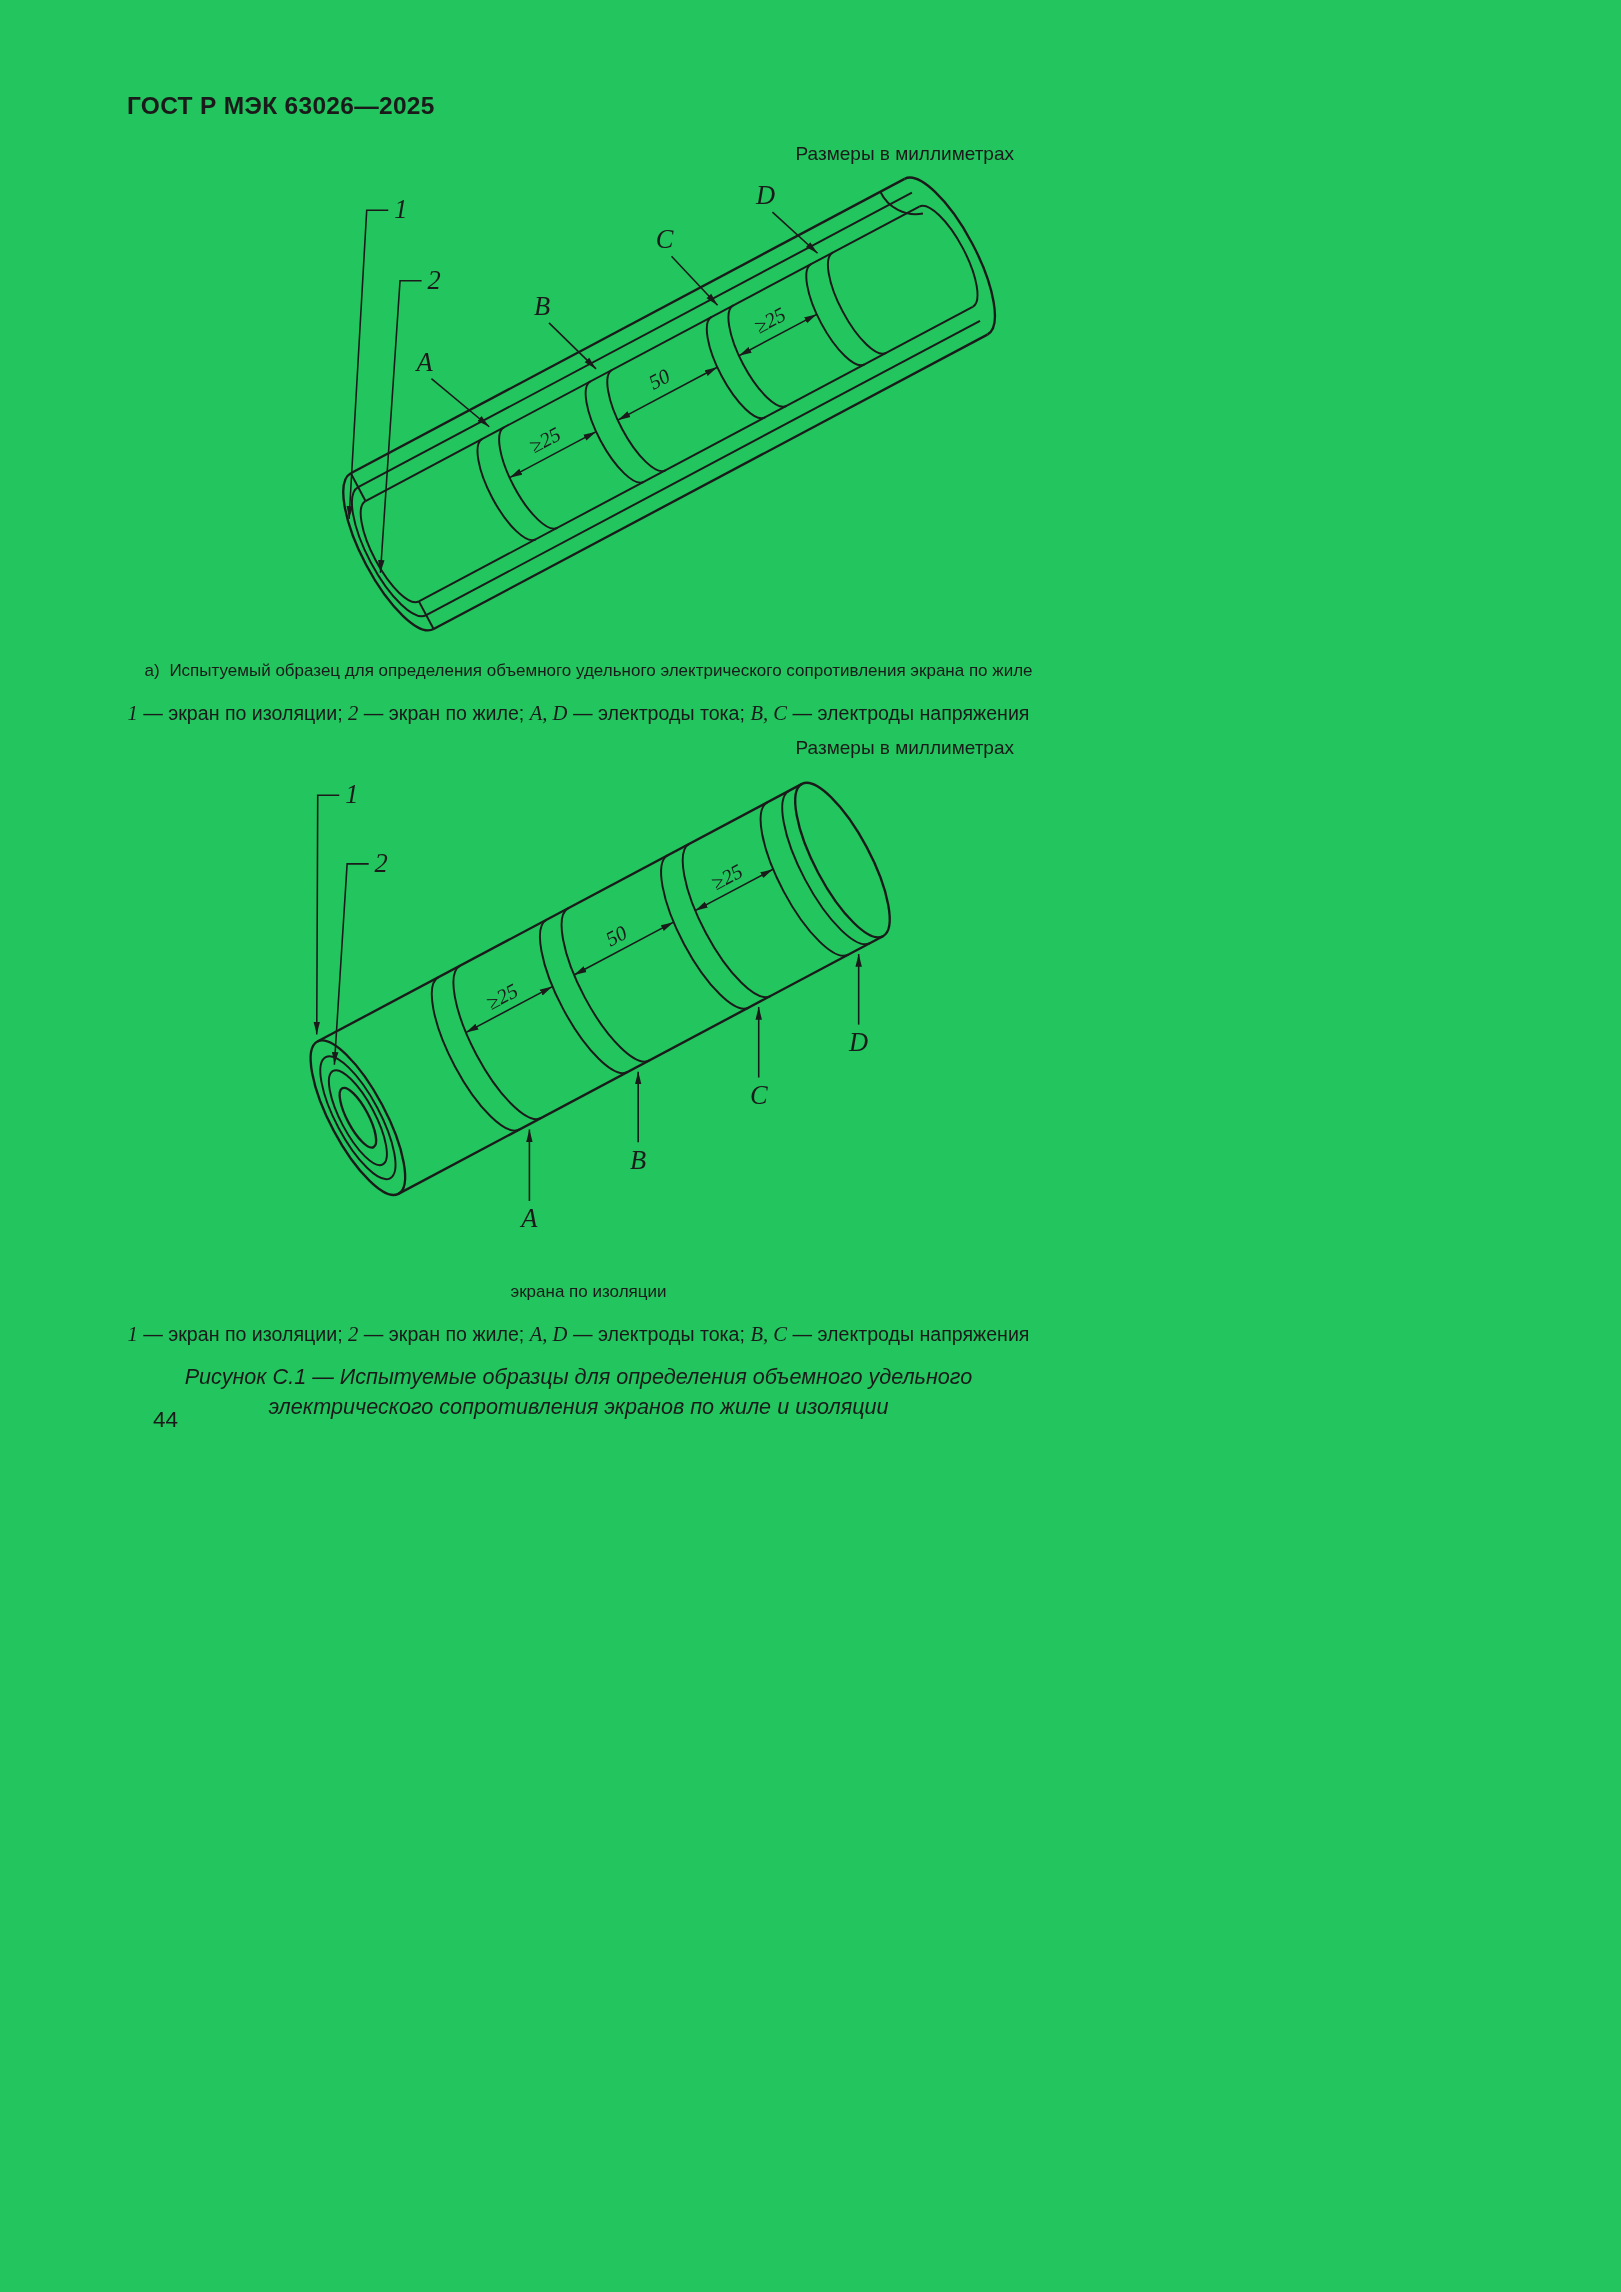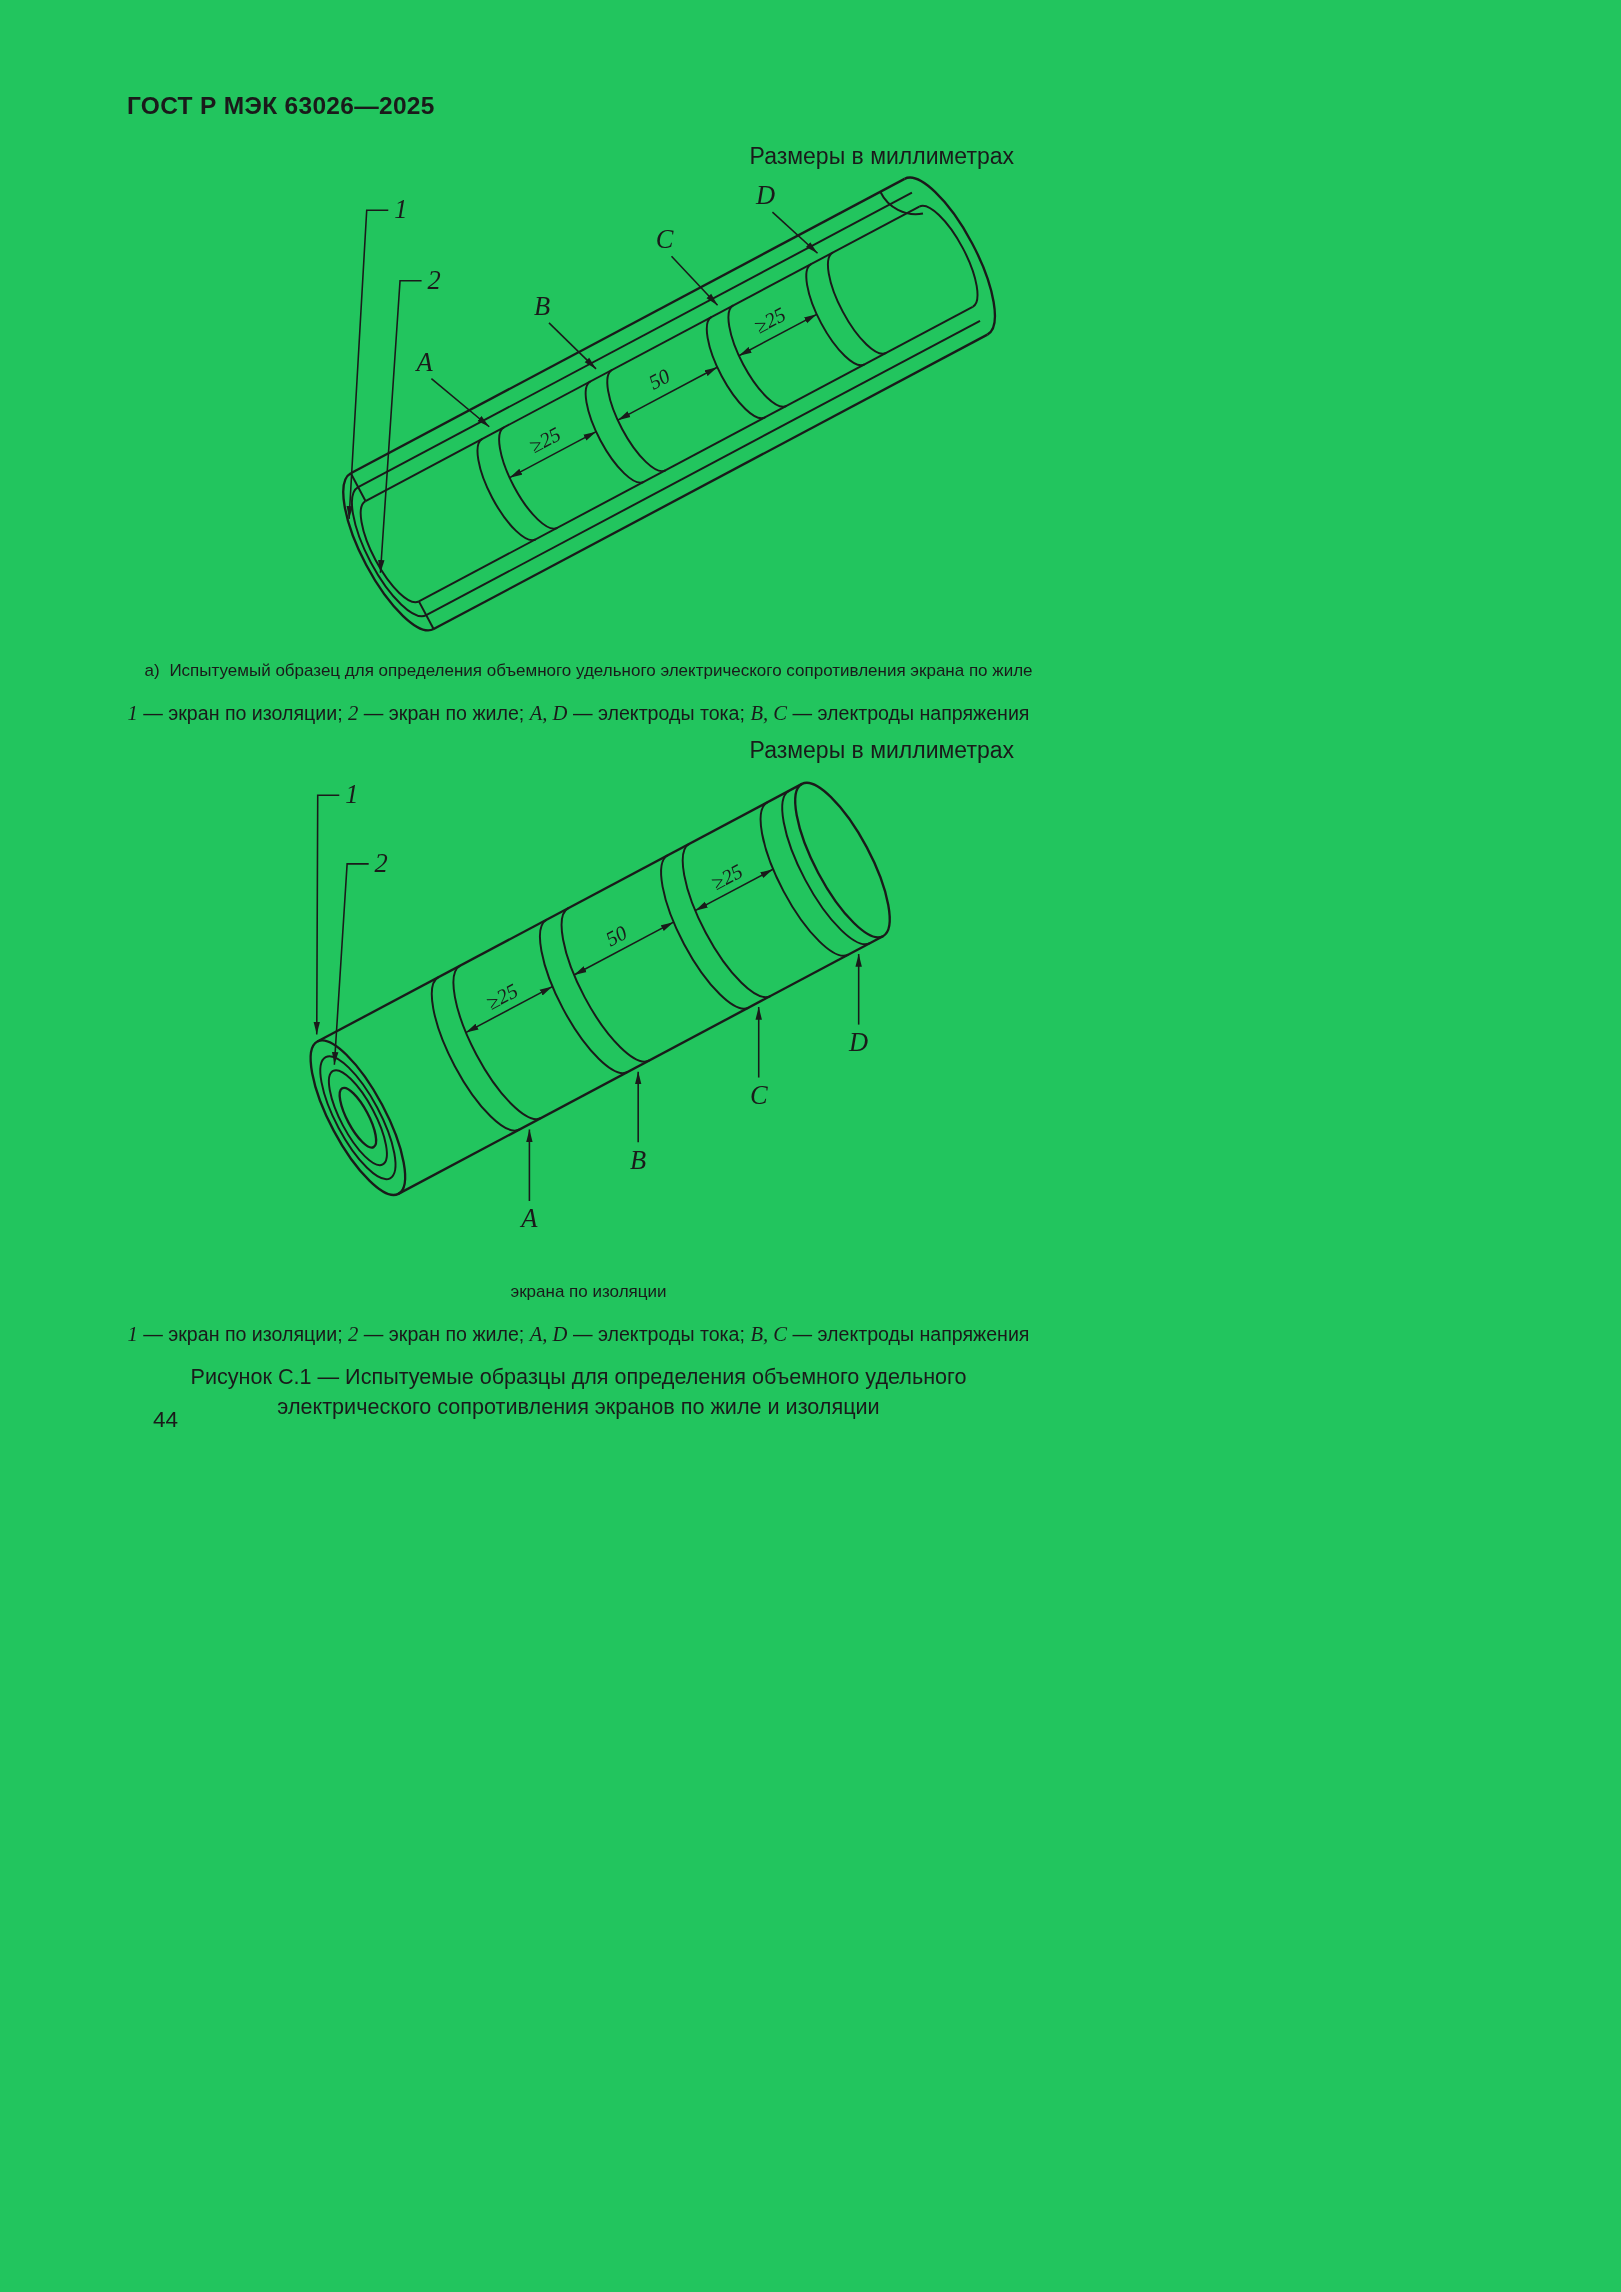--- a/index.html
+++ b/index.html
@@ -2,36 +2,36 @@
 <html><head>
 <meta charset="utf-8">
 <style>
   html,body { margin:0; padding:0; background:#e8e8e8; }
   .page {
     position:relative; width:1621px; height:2293px; background:#22c55e;
     font-family:"Liberation Sans", sans-serif; color:#1a1a1a; overflow:hidden;
     margin:0 auto;
   }
   .header { position:absolute; left:127px; top:92px; font-size:24.5px; font-weight:bold; letter-spacing:0.3px; }
-  .dims-note { position:absolute; left:0; width:1014px; text-align:right; font-size:23px; }
+  .dims-note { position:absolute; left:0; width:1014px; text-align:right; font-size:19px; }
   #dims-a { top:143px; }
   #dims-b { top:737px; }
   .fig-svg { position:absolute; left:147px; width:902px; height:490px; }
   #fig-a-svg { top:169px; }
   #fig-b-svg { top:760px; }
   .caption { position:absolute; left:128px; width:921px; text-align:center; font-size:17px; }
   #caption-a { top:661px; }
   #caption-b1 { top:1253px; }
   #caption-b2 { top:1282px; }
   .caption .pfx { margin-right:9.8px; }
   .legend { position:absolute; left:98px; width:961px; text-align:center; font-size:19.6px; }
   #legend-a { top:702px; }
   #legend-b { top:1323px; }
   .legend .it { font-family:"Liberation Serif", serif; font-style:italic; font-size:20.6px; }
-  .figcap { position:absolute; left:118px; width:921px; text-align:center; font-size:21.6px; }
+  .figcap { position:absolute; left:118px; width:921px; text-align:center; font-size:21.6px;font-style:italic; }
   #figcap-1 { top:1364px; }
   #figcap-2 { top:1394px; }
   .pagenum { position:absolute; left:127px; top:1407px; font-size:22.5px;margin-left:26px; }
 
   
   .ln  { stroke:#1a1a1a; stroke-width:2; fill:none; }
   .lnt { stroke:#1a1a1a; stroke-width:2.4; fill:none; }
   .ldr { stroke:#1a1a1a; stroke-width:1.6; fill:none; }
   .dim { stroke:#1a1a1a; stroke-width:1.6; fill:none; }
   .lbl  { font-family:"Liberation Serif", serif; font-style:italic; font-size:27px; fill:#1a1a1a; }

